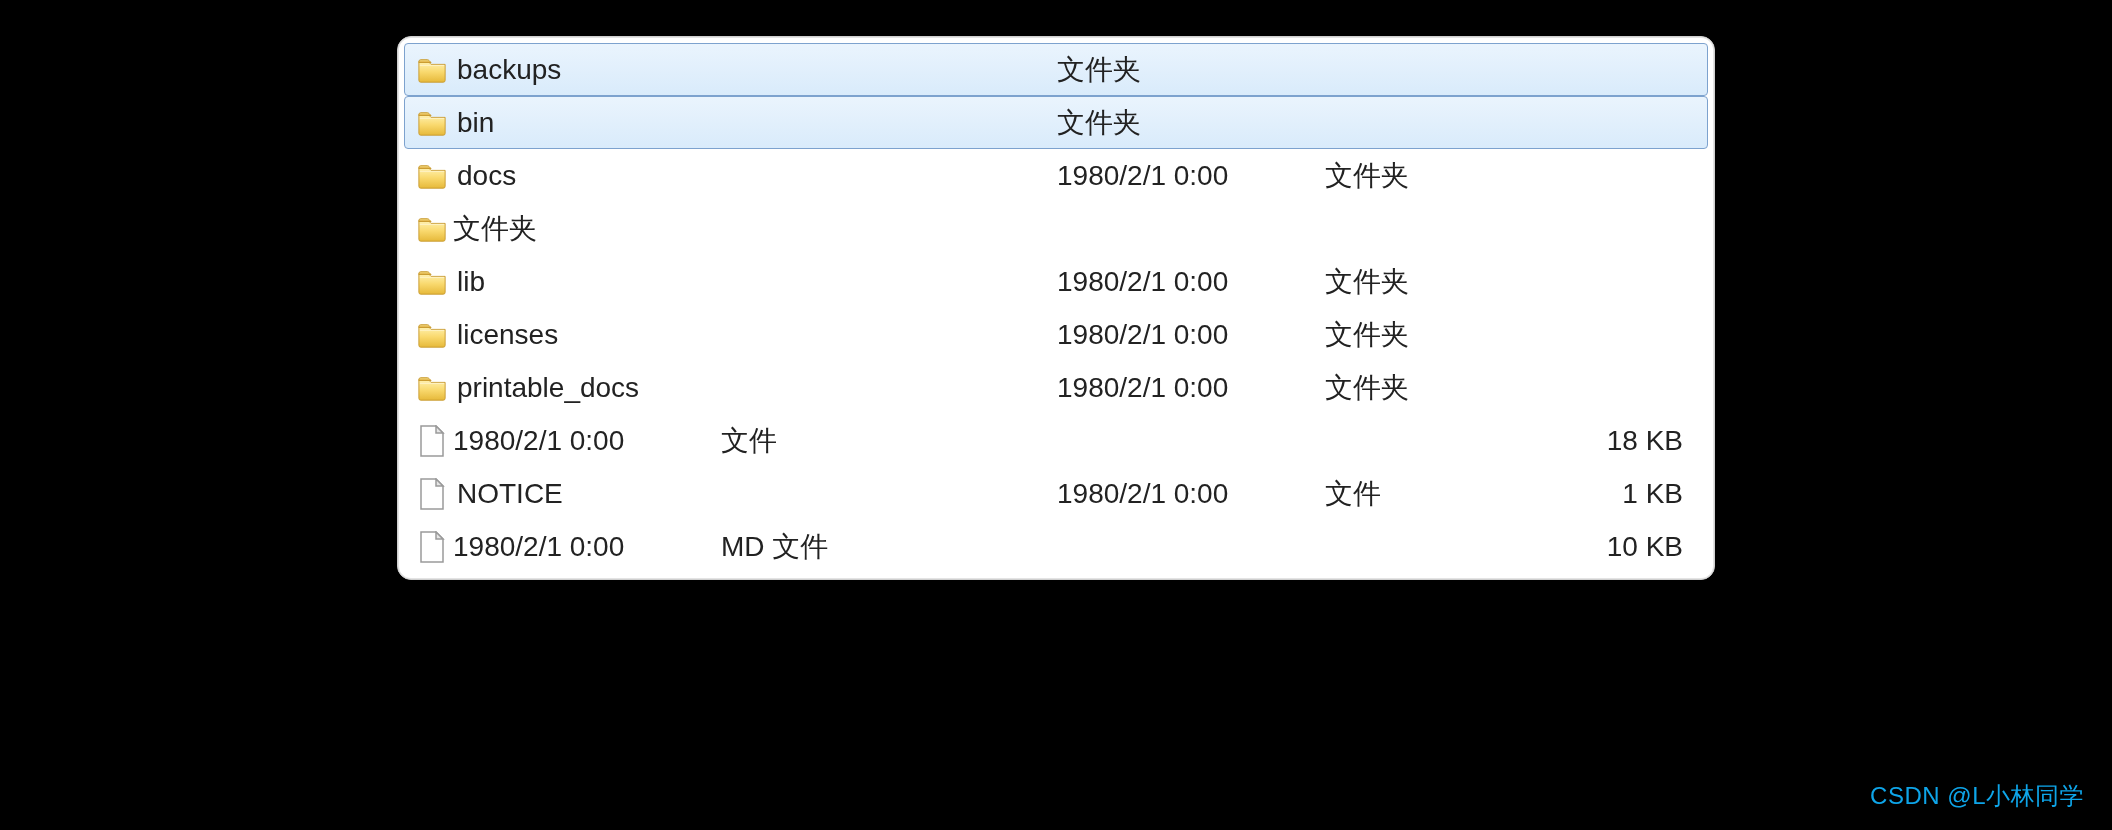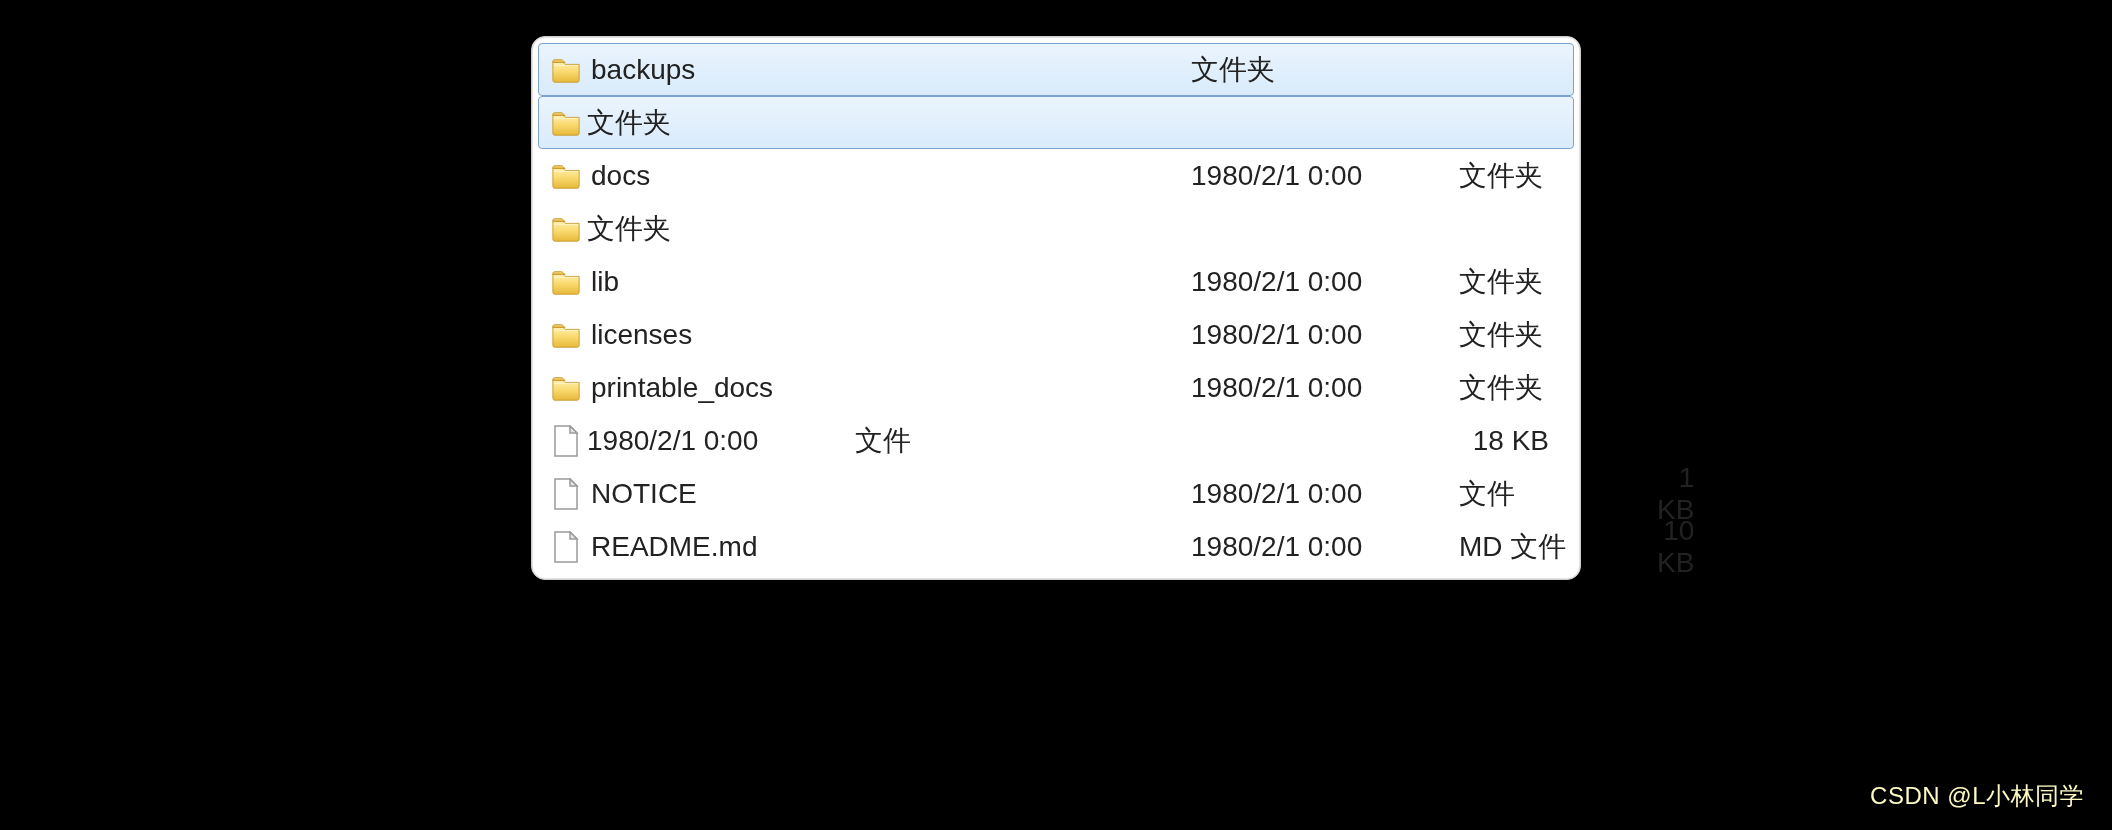--- a/index.html
+++ b/index.html
@@ -7,21 +7,21 @@
   body {
     background: #000;
     font-family: "Microsoft YaHei", "Segoe UI", Tahoma, sans-serif;
     display: flex;
     justify-content: center;
     align-items: flex-start;
     padding-top: 36px;
     position: relative;
   }
   .panel {
-    width: 1050px;
+    width: 1318px;
     background: #fff;
     border: 1px solid #cfcfcf;
     border-radius: 14px;
     padding: 6px;
     box-shadow: 0 0 0 1px #e3e3e3 inset;
   }
   .row {
     display: flex;
     align-items: center;
     height: 53px;
@@ -58,21 +58,21 @@
     text-align: right;
     padding-right: 18px;
   }
   .folder-icon-svg { width: 30px; height: 30px; }
   .file-icon-svg { width: 26px; height: 32px; }
   .watermark {
     position: absolute;
     right: 28px;
     bottom: 18px;
     font-size: 24px;
-    color: #fef9c3;
+    color: #0ea5e9;
     font-family: "Microsoft YaHei", sans-serif;
     letter-spacing: 0.5px;
   }
 </style>
 </head>
 <body>
 
 <svg width="0" height="0" style="position:absolute">
   <defs>
     <linearGradient id="folderGrad" x1="0" y1="0" x2="0" y2="1">
@@ -101,20 +101,21 @@
       <div class="col-size"></div>
     </div>
     <div class="row selected">
       <div class="col-icon">
         <svg class="folder-icon-svg" viewBox="0 0 32 32">
           <path d="M2 7 L12 7 L15 10 L30 10 L30 27 Q30 29 28 29 L4 29 Q2 29 2 27 Z" fill="url(#folderGrad)" stroke="#c99a2e" stroke-width="1"></path>
           <path d="M2 7 Q2 5 4 5 L11 5 Q12 5 13 6 L15 8 L2 8 Z" fill="url(#folderTab)" stroke="#c99a2e" stroke-width="1"></path>
           <path d="M3 11 L29 11" stroke="#ffffff" stroke-opacity="0.5" stroke-width="1"></path>
         </svg>
       </div>
+      <div class="col-name">bin</div>
       <div class="col-type">文件夹</div>
       <div class="col-size"></div>
     </div>
     <div class="row">
       <div class="col-icon">
         <svg class="folder-icon-svg" viewBox="0 0 32 32">
           <path d="M2 7 L12 7 L15 10 L30 10 L30 27 Q30 29 28 29 L4 29 Q2 29 2 27 Z" fill="url(#folderGrad)" stroke="#c99a2e" stroke-width="1"></path>
           <path d="M2 7 Q2 5 4 5 L11 5 Q12 5 13 6 L15 8 L2 8 Z" fill="url(#folderTab)" stroke="#c99a2e" stroke-width="1"></path>
           <path d="M3 11 L29 11" stroke="#ffffff" stroke-opacity="0.5" stroke-width="1"></path>
         </svg>
@@ -197,20 +198,19 @@
       <div class="col-type">文件</div>
       <div class="col-size">1 KB</div>
     </div>
     <div class="row">
       <div class="col-icon">
         <svg class="file-icon-svg" viewBox="0 0 26 32">
           <path d="M2 1 L17 1 L24 8 L24 31 L2 31 Z" fill="#ffffff" stroke="#9a9a9a" stroke-width="1.5"></path>
           <path d="M17 1 L17 8 L24 8 Z" fill="#e6e6e6" stroke="#9a9a9a" stroke-width="1.5"></path>
         </svg>
       </div>
-      <div class="col-name">README.md</div>
       <div class="col-date">1980/2/1 0:00</div>
       <div class="col-type">MD 文件</div>
       <div class="col-size">10 KB</div>
     </div>
   </div>
 
 <div class="watermark">CSDN @L小林同学</div>
 
 </body></html>

